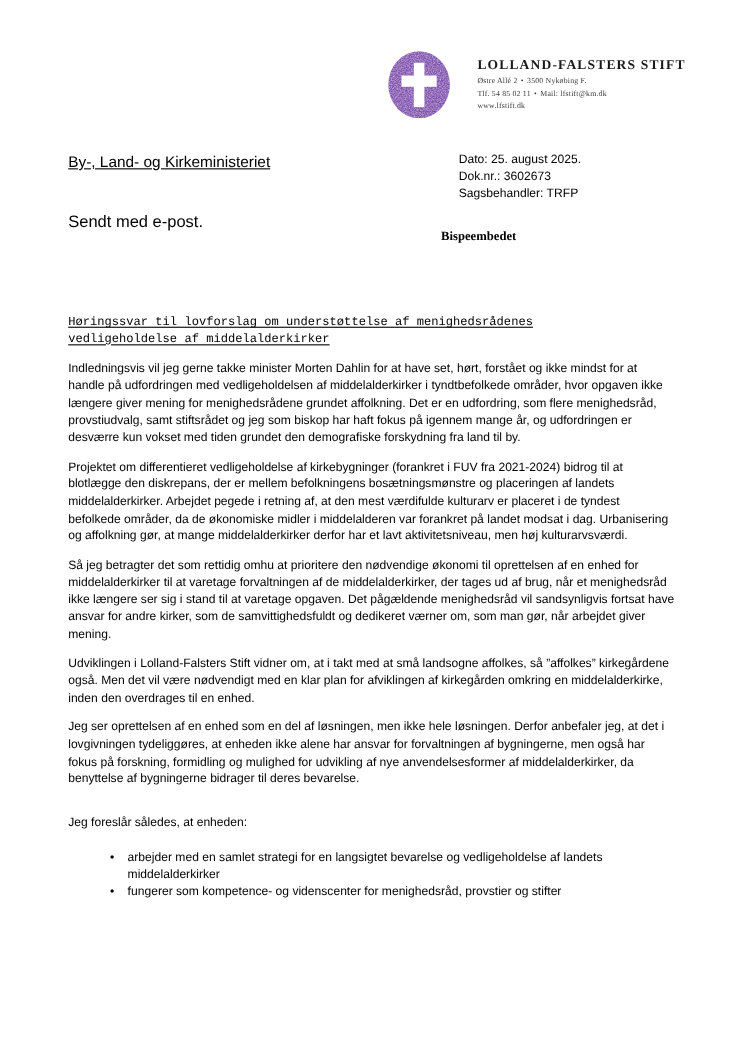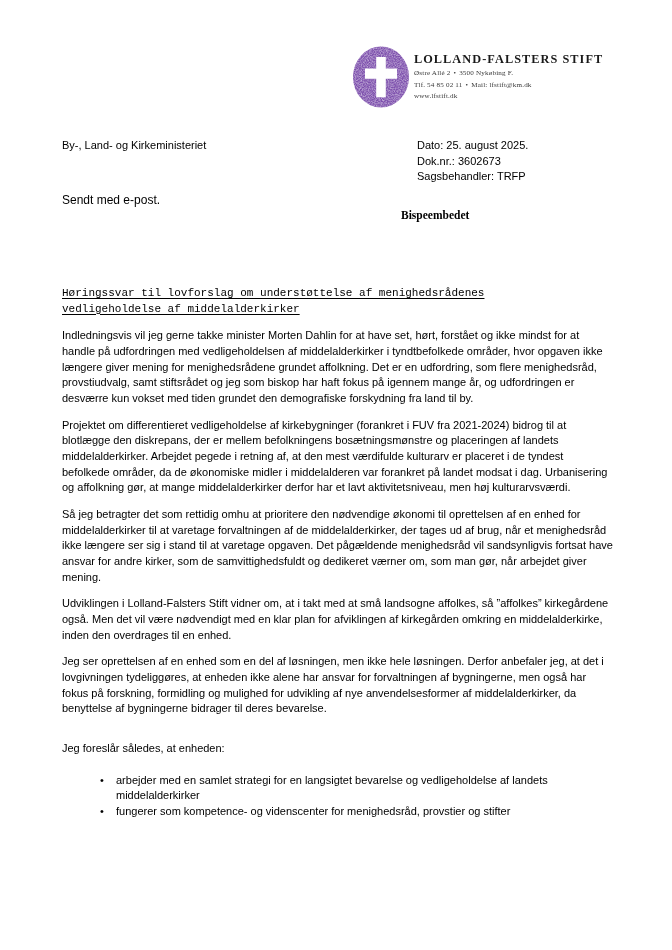--- a/index.html
+++ b/index.html
@@ -26,21 +26,21 @@
   }
   .seal {
     width: 58px;
     height: 62px;
     flex: 0 0 auto;
     position: relative;
   }
   .seal svg { display: block; }
 
   .lh-text {
-    margin-left: 4px;
+    margin-left: 24px;
     padding-top: 7px;
   }
   .lh-title {
     font-family: "Liberation Serif", serif;
     font-weight: bold;
     font-size: 12.3px;
     letter-spacing: 1.05px;
     color: #1a1a1a;
     white-space: nowrap;
     line-height: 1;
@@ -54,29 +54,30 @@
     margin-top: 3.6px;
     line-height: 1.15;
   }
   .lh-line .sep { padding: 0 3px; }
 
   
   .recipient {
     position: absolute;
     left: 62px;
     top: 138px;
-    font-size: 11px;
+    font-size: 14px;
     line-height: 1.35;
     white-space: nowrap;
+    text-decoration: underline;
   }
   .sent-note {
     position: absolute;
     left: 62px;
     top: 192px;
-    font-size: 12px;
+    font-size: 15px;
     line-height: 1.35;
     white-space: nowrap;
   }
   .meta {
     position: absolute;
     left: 401px;
     top: 138px;
     font-size: 11px;
     line-height: 1.42;
   }

